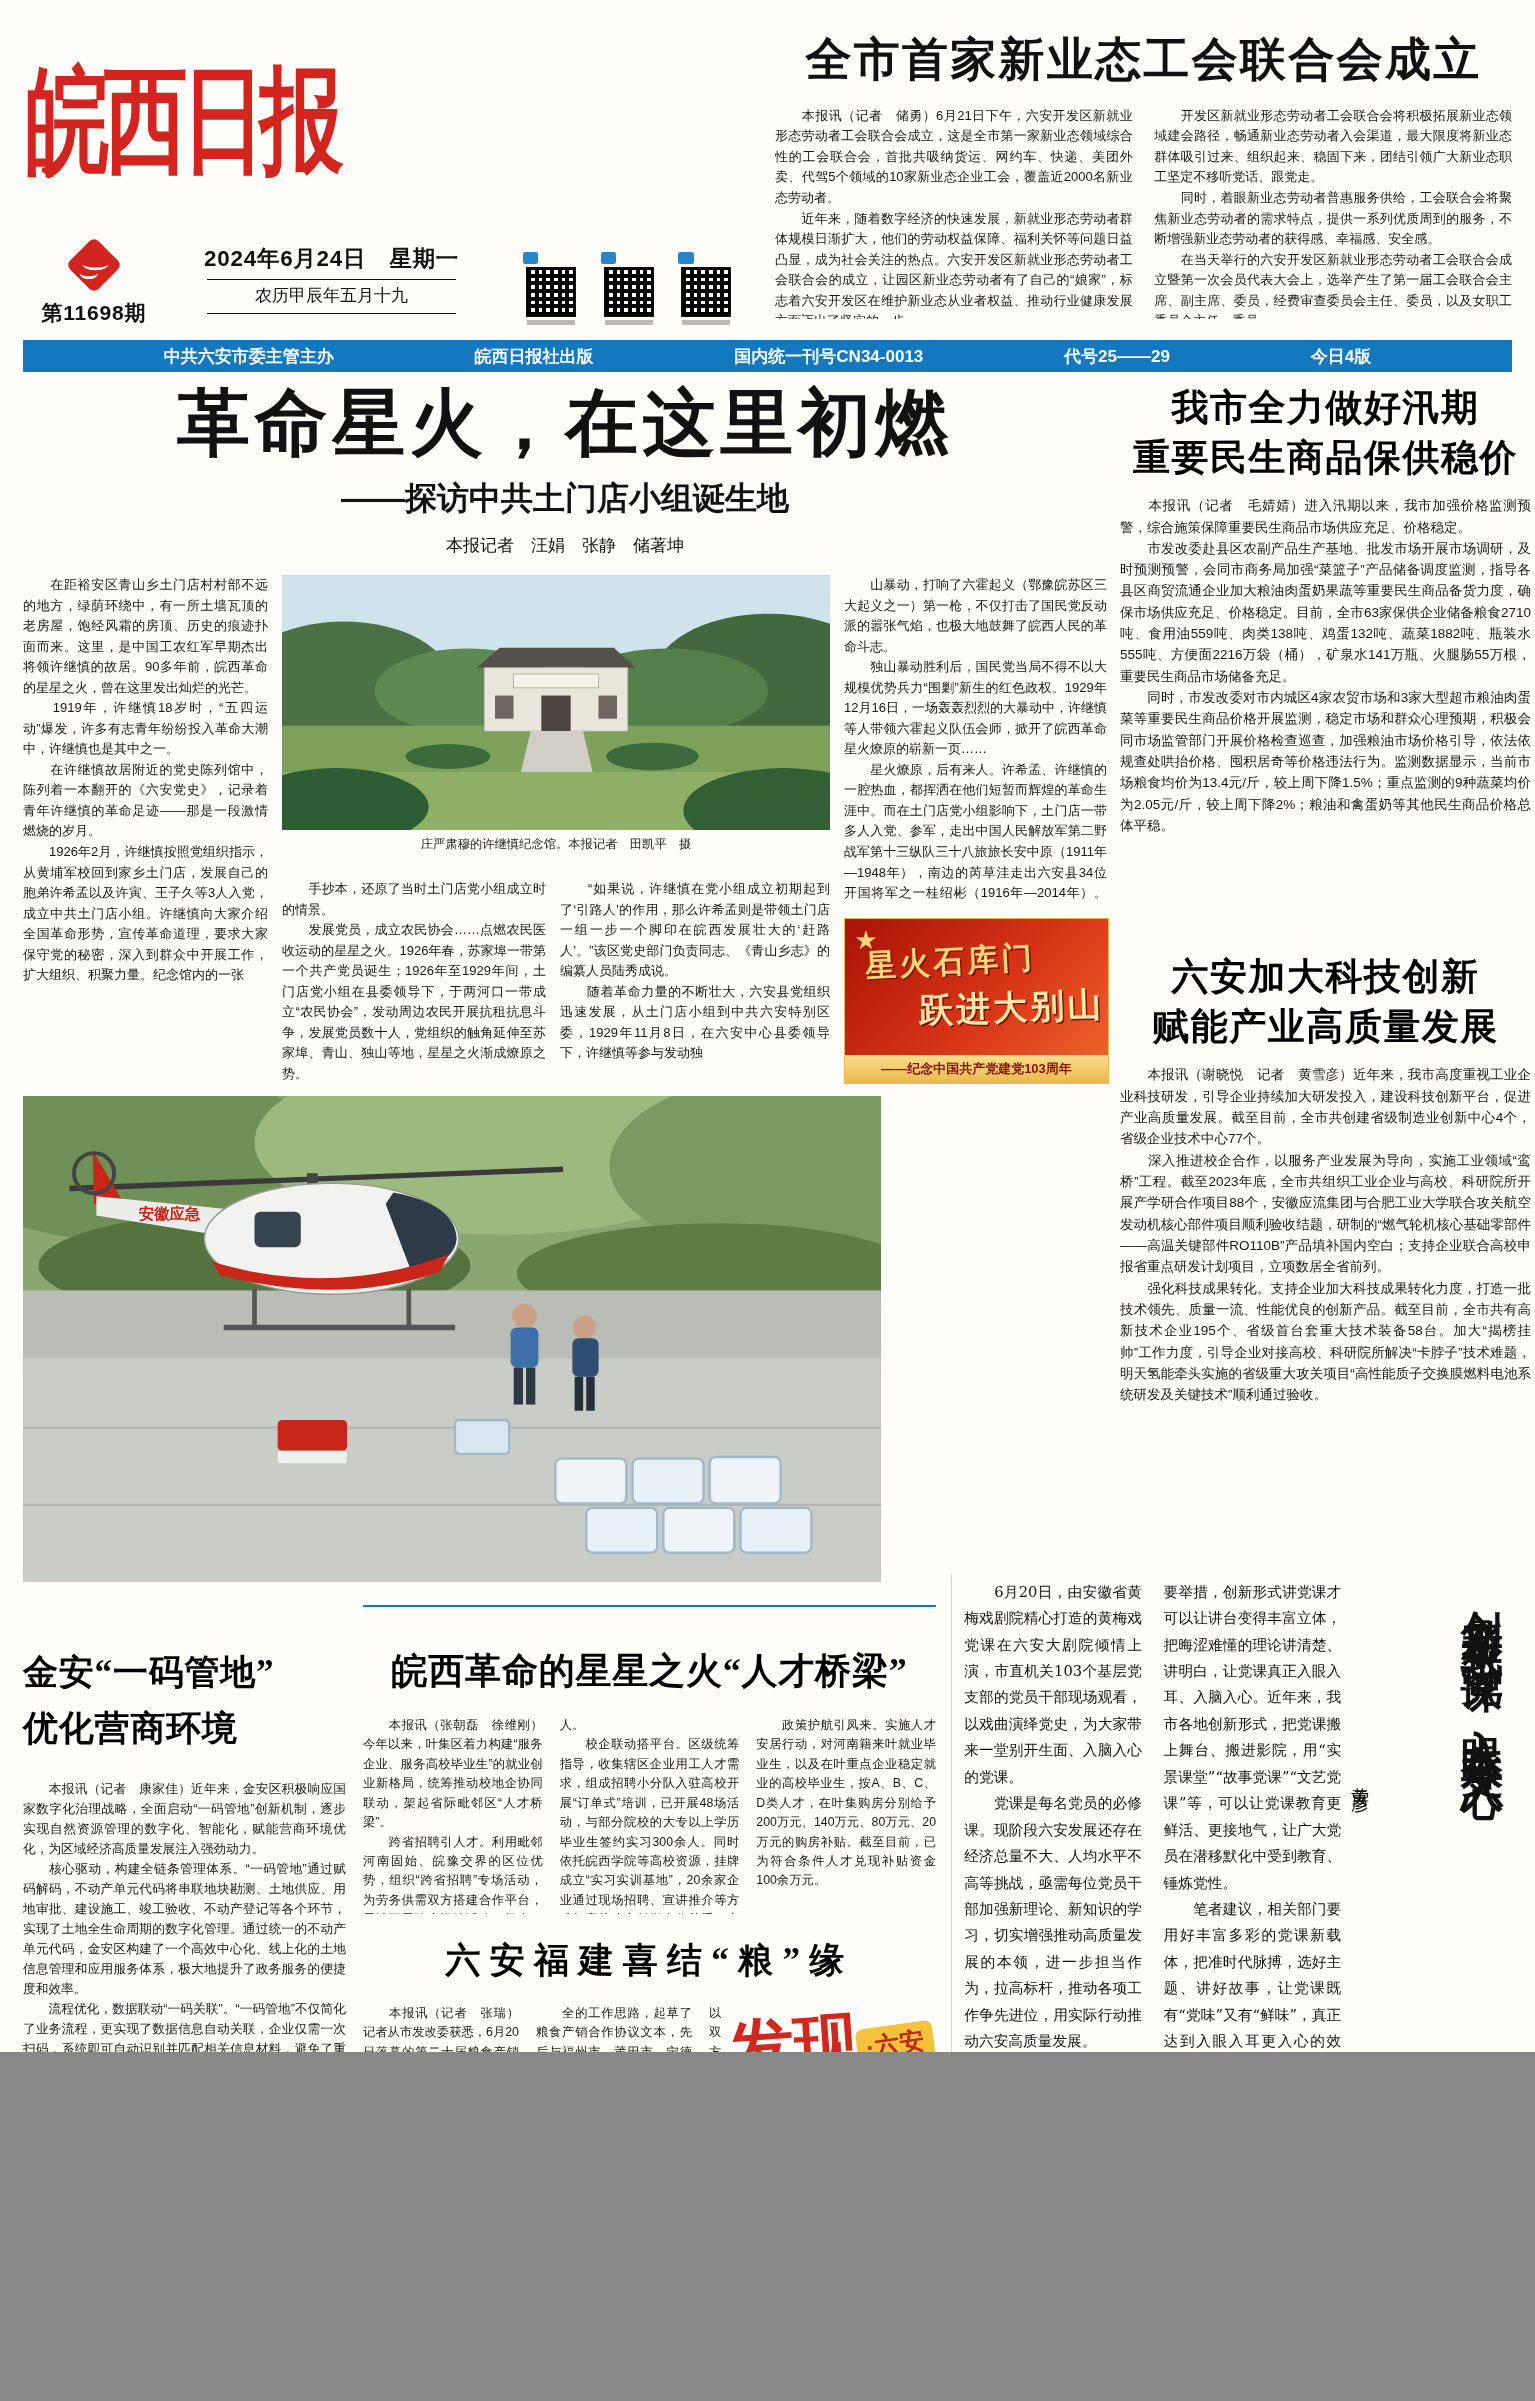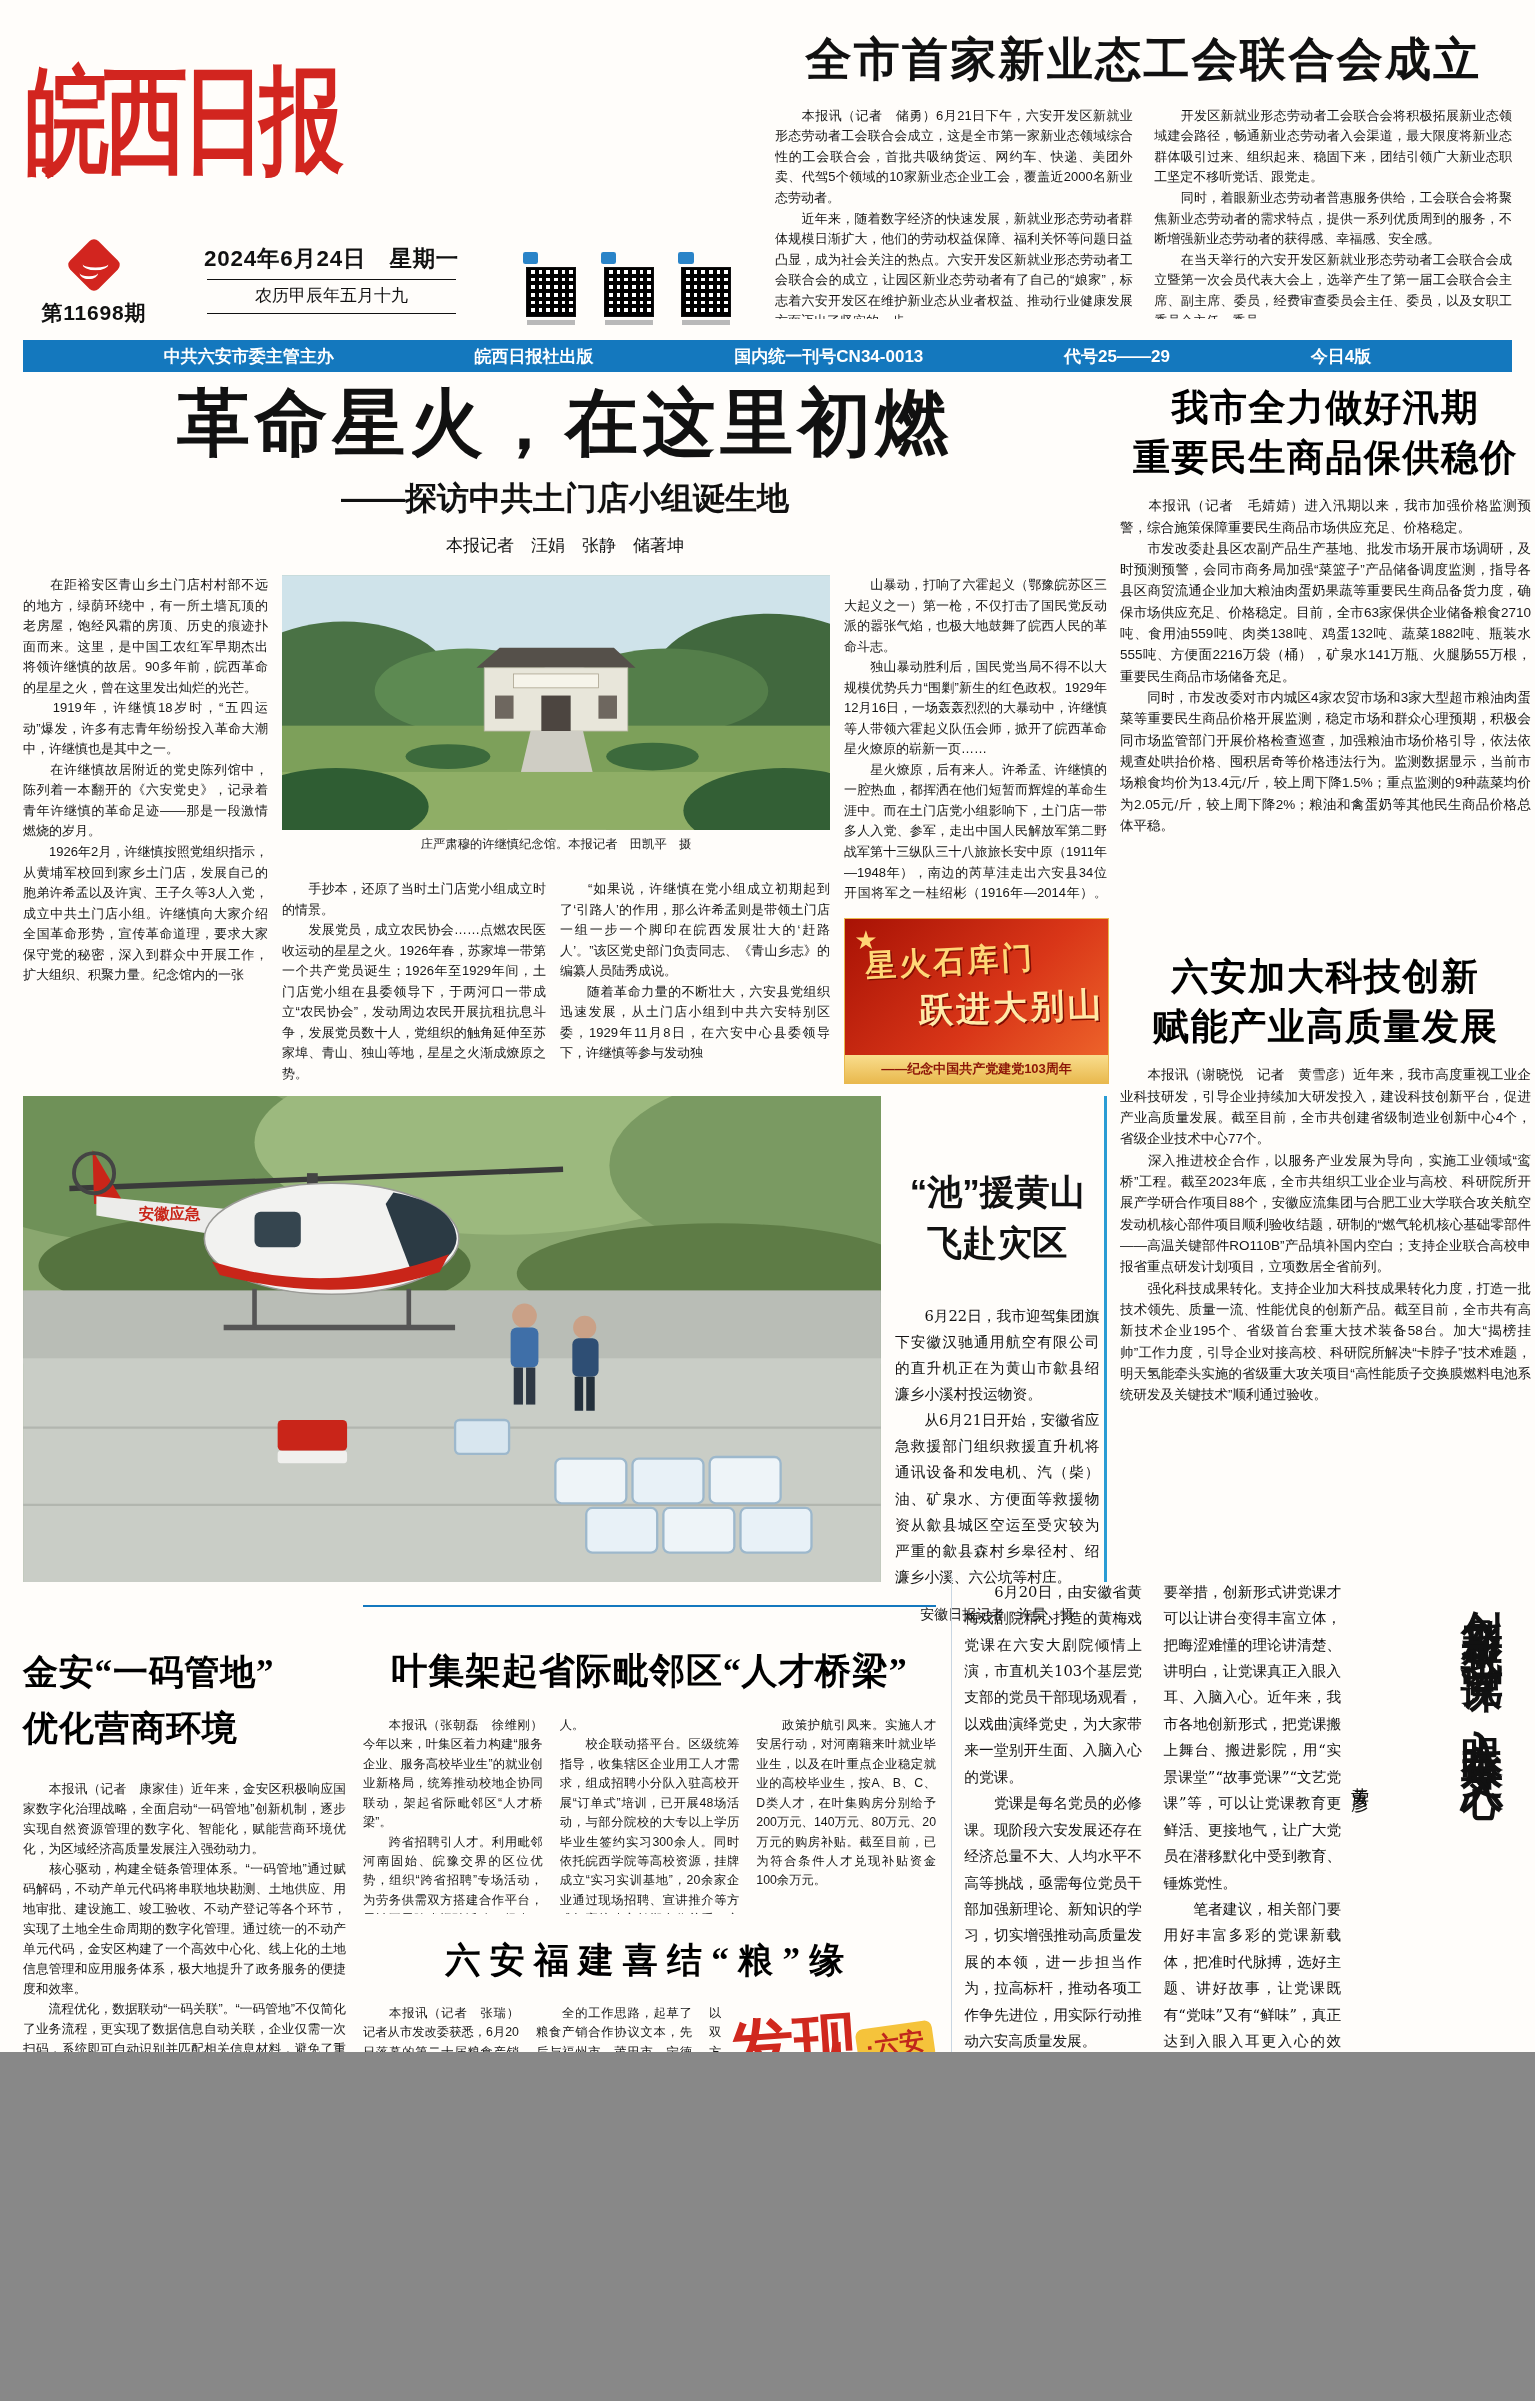--- a/index.html
+++ b/index.html
@@ -304,45 +304,36 @@
           <rect x="890" y="468" width="92" height="60" rx="8" fill="#eef4f8" stroke="#9db8cc" stroke-width="3"></rect>
           <rect x="730" y="534" width="92" height="58" rx="8" fill="#e8f1f7" stroke="#9db8cc" stroke-width="3"></rect>
           <rect x="830" y="534" width="92" height="58" rx="8" fill="#eef4f8" stroke="#9db8cc" stroke-width="3"></rect>
           <rect x="930" y="534" width="92" height="58" rx="8" fill="#e8f1f7" stroke="#9db8cc" stroke-width="3"></rect>
           <rect x="560" y="420" width="70" height="44" rx="6" fill="#d8e6ef" stroke="#9db8cc" stroke-width="3"></rect>
           <rect x="330" y="420" width="90" height="40" rx="6" fill="#c92519"></rect>
           <rect x="330" y="460" width="90" height="16" rx="4" fill="#f0f0ee"></rect>
         </g>
       </svg>
     </div>
-    <div class="hside">
-      <div class="hh">
-        <div>“池”援黄山</div>
-        <div>飞赴灾区</div>
-      </div>
-      <div class="cap kai">　　6月22日，我市迎驾集团旗下安徽汉驰通用航空有限公司的直升机正在为黄山市歙县绍濂乡小溪村投运物资。
-　　从6月21日开始，安徽省应急救援部门组织救援直升机将通讯设备和发电机、汽（柴）油、矿泉水、方便面等救援物资从歙县城区空运至受灾较为严重的歙县森村乡皋径村、绍濂乡小溪、六公坑等村庄。</div>
-      <div class="credit kai">安徽日报记者　许昊　摄</div>
-    </div>
   </div>
 
   <div id="bleft">
     <div class="bh serifh">
       <div>金安“一码管地”</div>
       <div>优化营商环境</div>
     </div>
     <div class="jbody">　　本报讯（记者　康家佳）近年来，金安区积极响应国家数字化治理战略，全面启动“一码管地”创新机制，逐步实现自然资源管理的数字化、智能化，赋能营商环境优化，为区域经济高质量发展注入强劲动力。
 　　核心驱动，构建全链条管理体系。“一码管地”通过赋码解码，不动产单元代码将串联地块勘测、土地供应、用地审批、建设施工、竣工验收、不动产登记等各个环节，实现了土地全生命周期的数字化管理。通过统一的不动产单元代码，金安区构建了一个高效中心化、线上化的土地信息管理和应用服务体系，极大地提升了政务服务的便捷度和效率。
 　　流程优化，数据联动“一码关联”。“一码管地”不仅简化了业务流程，更实现了数据信息自动关联，企业仅需一次扫码，系统即可自动识别并匹配相关信息材料，避免了重复提交和冗长审批流程，真正做到了“数据多跑路，企业少跑腿”。这种“一码关联、智能办结”的新模式，极大提升了工作效率，为企业提供了更高效、便捷的土地政务服务。
 　　技术融合，智能化不动产交易登记。金安区在“一码管地”实施中，注重信息化技术的应用，通过与工商平台、电子证照库等系统的深度融合，实现了不动产交易登记的“掌上办理”、“全流程网办”。这些创新举措不仅提高了办事效率，也为企业和群众带来了更加便捷的服务体验。</div>
   </div>
 
   <div id="bmid">
     <div class="topline"></div>
-    <div class="yh serifh">叶集架起省际毗邻区“人才桥梁”</div>
+    <div class="yh serifh">皖西革命的星星之火“人才桥梁”</div>
     <div class="cols" id="yejicols">
       <div class="jbody">　　本报讯（张朝磊　徐维刚）今年以来，叶集区着力构建“服务企业、服务高校毕业生”的就业创业新格局，统筹推动校地企协同联动，架起省际毗邻区“人才桥梁”。
 　　跨省招聘引人才。利用毗邻河南固始、皖豫交界的区位优势，组织“跨省招聘”专场活动，为劳务供需双方搭建合作平台，累计开展跨省招聘活动26场次，提供岗位4658个，发放宣传资料1.2万余份，这些招聘活动吸引皖豫两省求职者踊跃参与，现场达成初步就业意向500余</div>
       <div class="jbody">人。
 　　校企联动搭平台。区级统筹指导，收集辖区企业用工人才需求，组成招聘小分队入驻高校开展“订单式”培训，已开展48场活动，与部分院校的大专以上学历毕业生签约实习300余人。同时依托皖西学院等高校资源，挂牌成立“实习实训基地”，20余家企业通过现场招聘、宣讲推介等方式与高校建立长期合作关系，定向培养技能人才，实现企业用工与毕业生就业“双向奔赴”。</div>
       <div class="jbody">　　政策护航引凤来。实施人才安居行动，对河南籍来叶就业毕业生，以及在叶重点企业稳定就业的高校毕业生，按A、B、C、D类人才，在叶集购房分别给予200万元、140万元、80万元、20万元的购房补贴。截至目前，已为符合条件人才兑现补贴资金100余万元。</div>
     </div>
     <div class="gh serifh">六安福建喜结“粮”缘</div>
     <div class="cols" id="graincols">
       <div class="jbody">　　本报讯（记者　张瑞）记者从市发改委获悉，6月20日落幕的第二十届粮食产销协作福建洽谈会上，我市与福州市现场签订粮食产销协作协议，此举标志着两市粮食产销合作迈入新阶段。洽谈会期间，我市组织重点粮食企业参展，集中展示了六安大米、小吊酒、挂面等特色粮油产品，受到福建客商广泛关注。</div>

